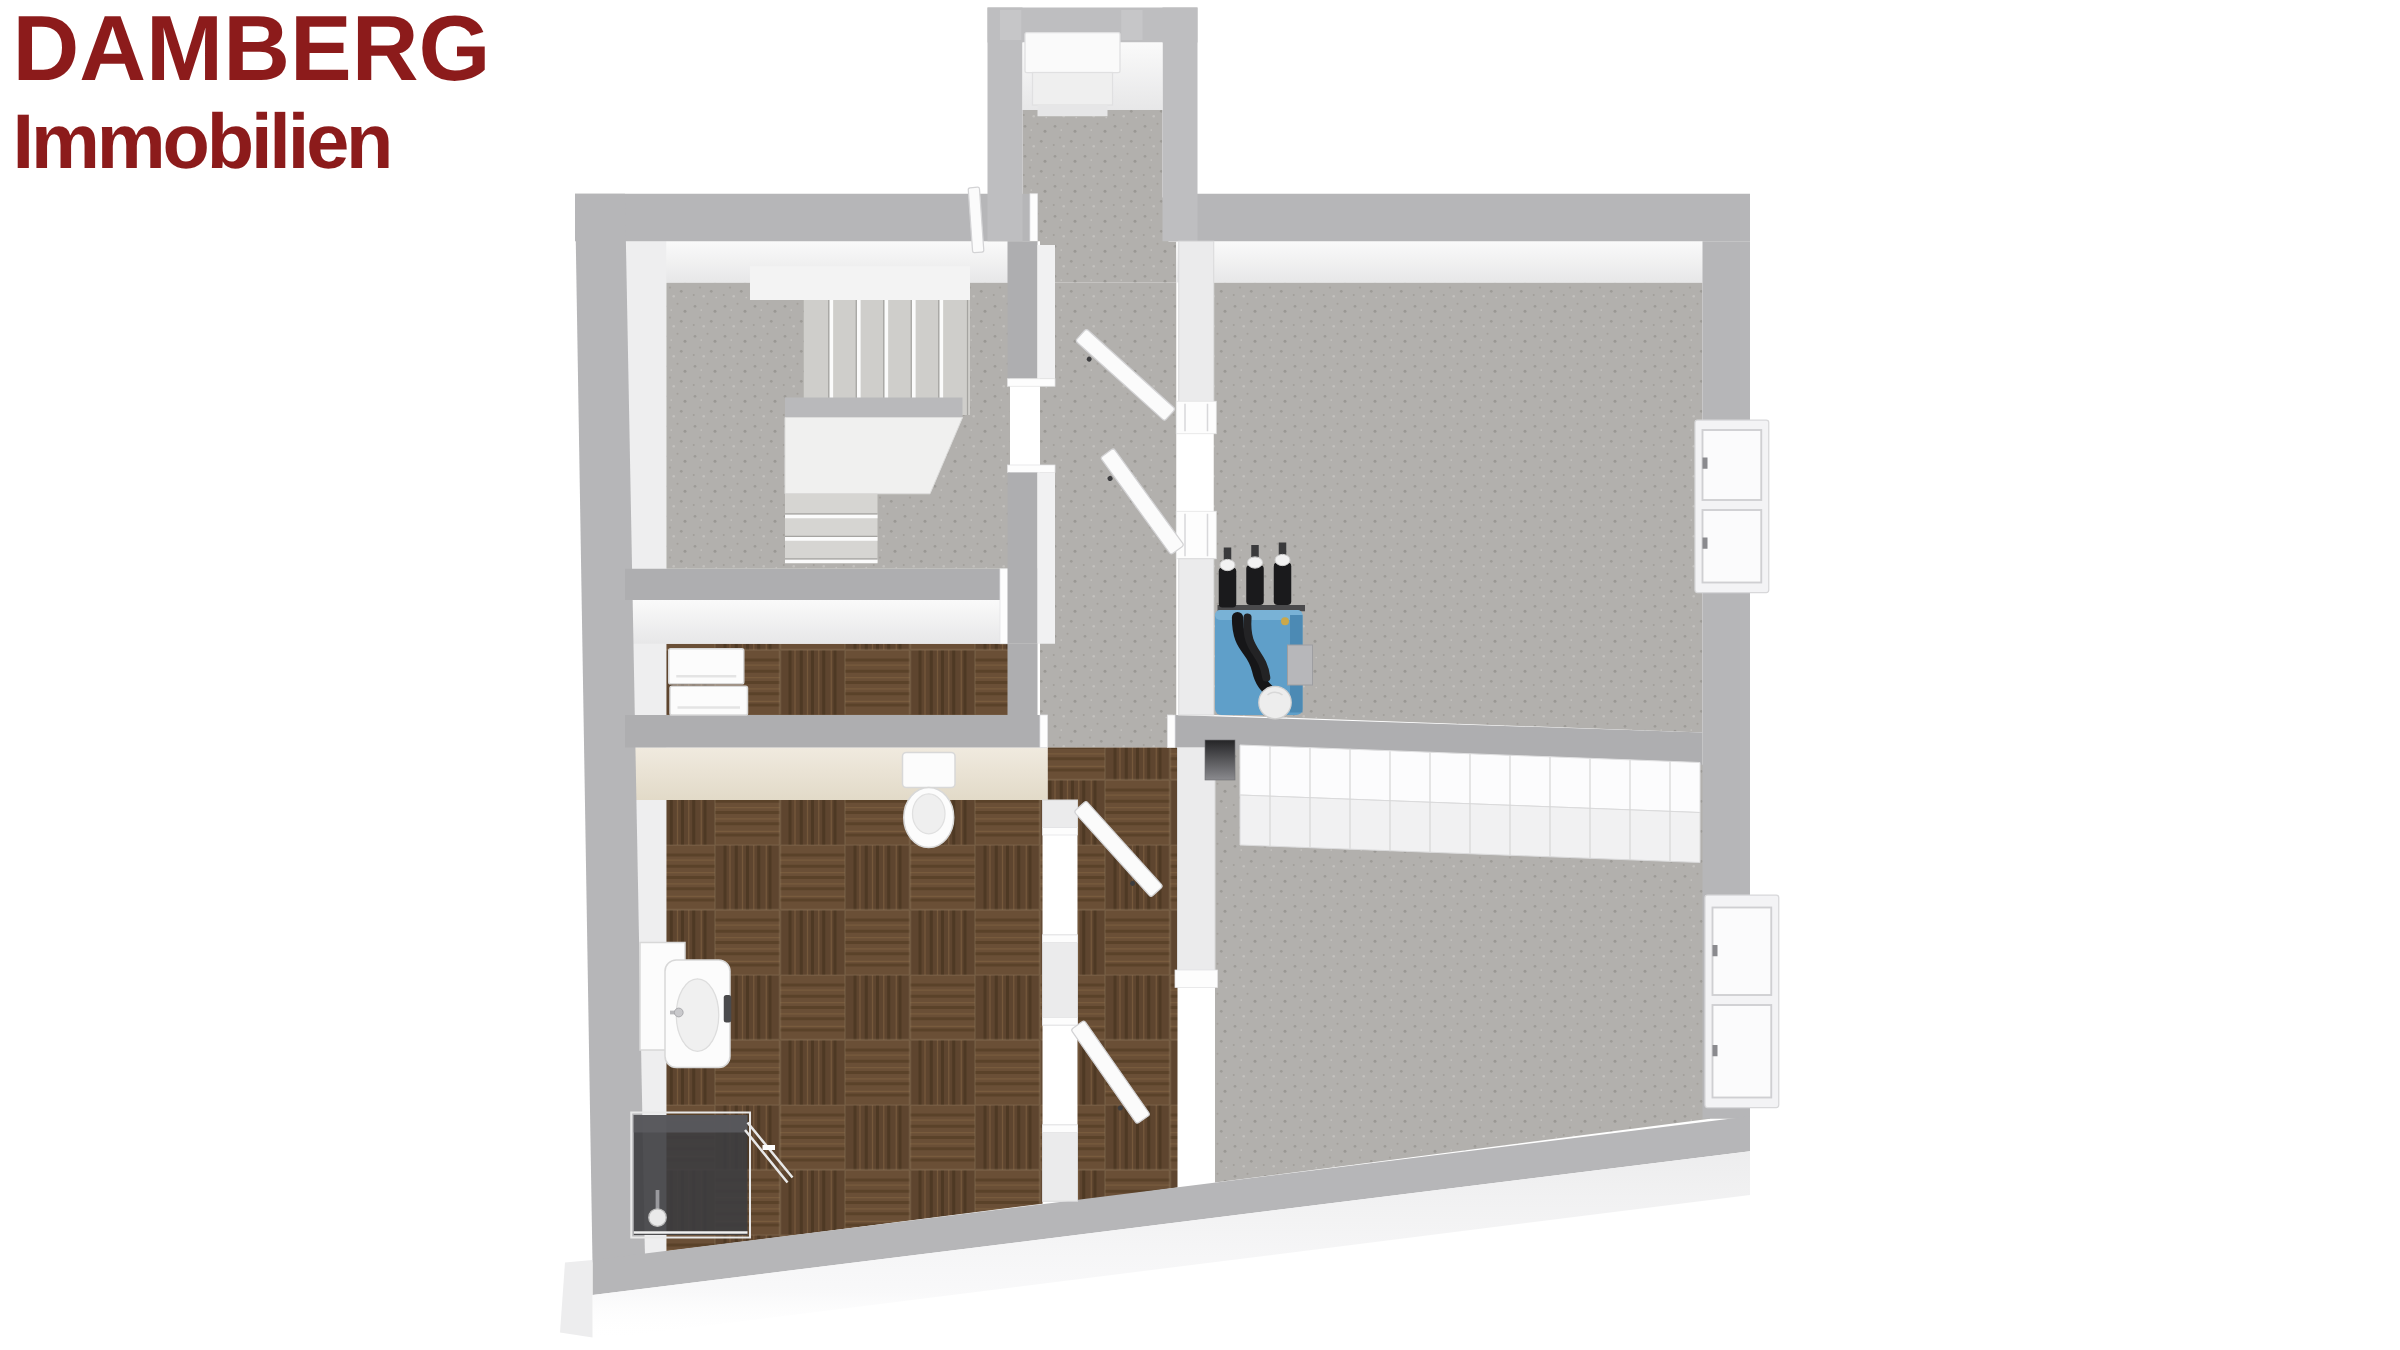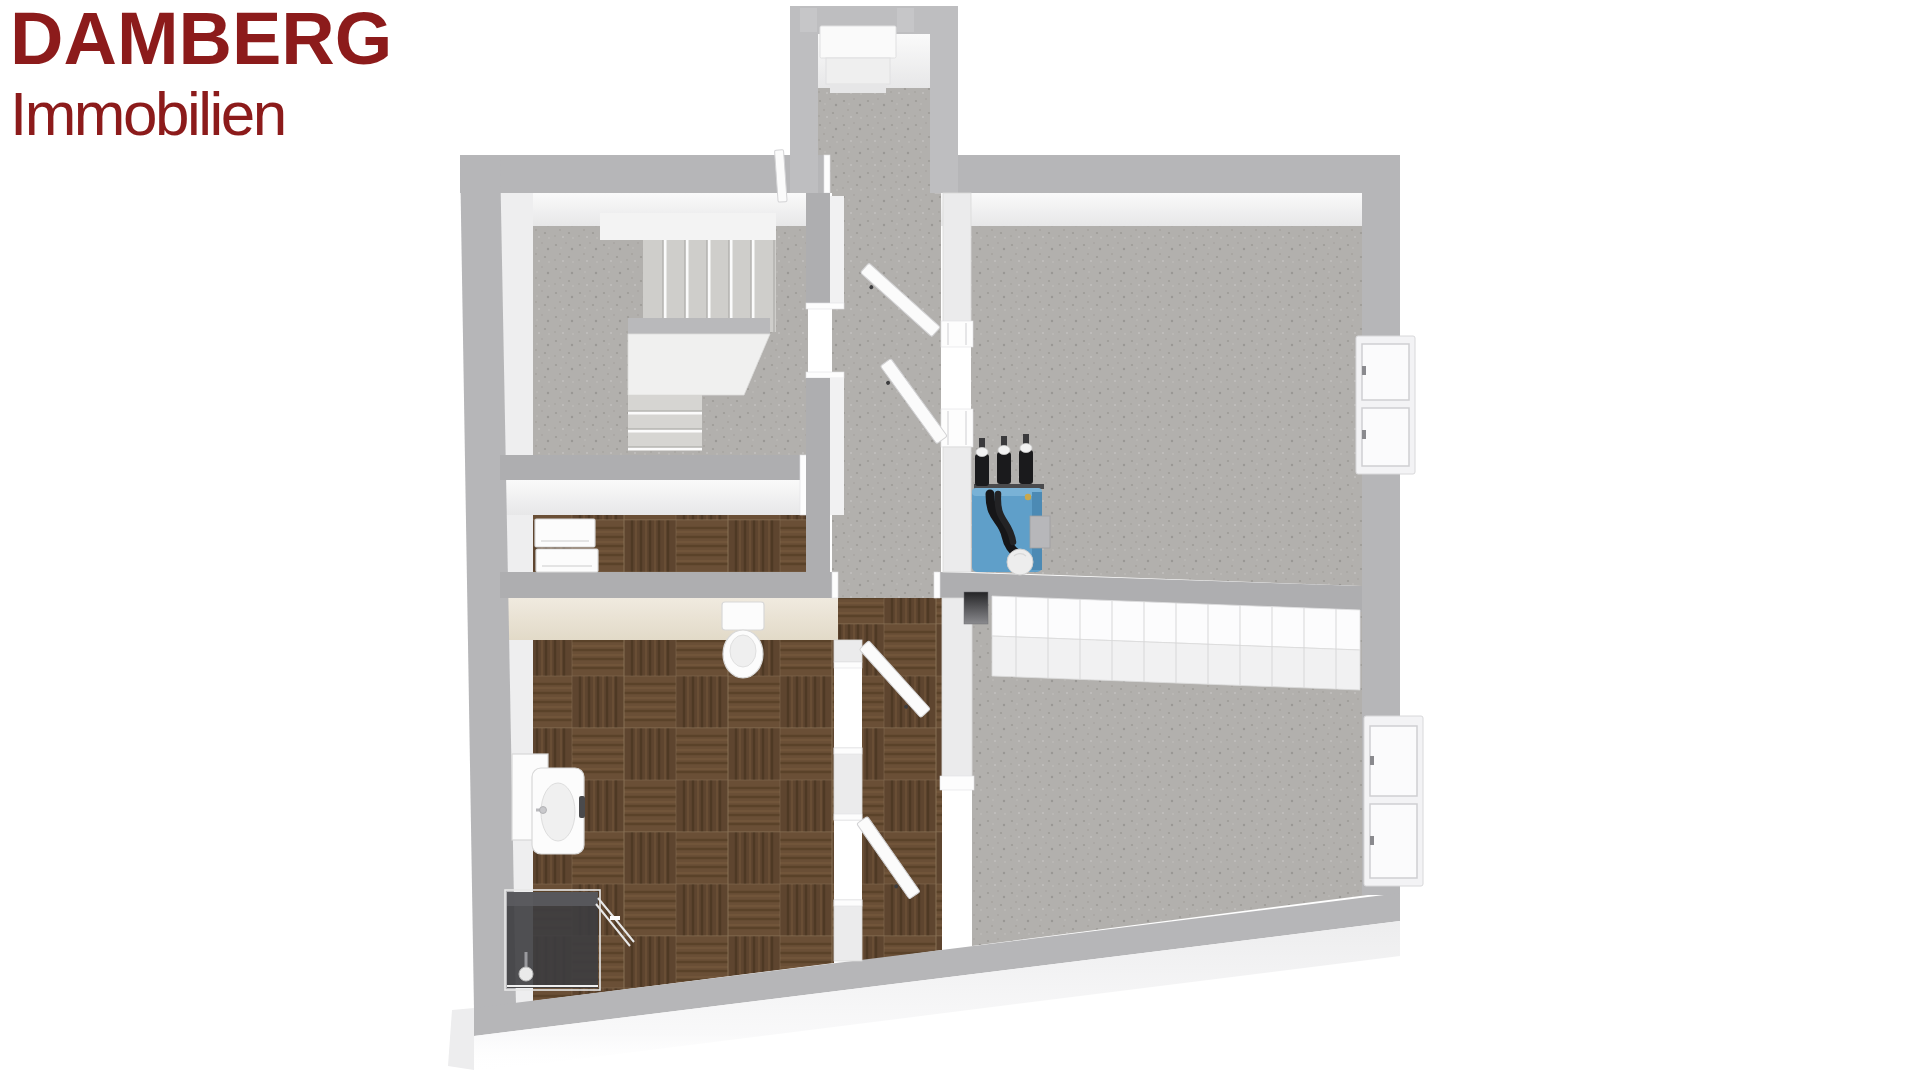--- a/index.html
+++ b/index.html
@@ -1,20 +1,20 @@
 <!DOCTYPE html>
 <html style="--page-bg: #ffffff; --logo-color: #8c1b1b; --wall-top: #b6b6b8; --wall-top-interior: #aeaeb0; --wall-top-vestibule: #bebec0; --wall-face: #f5f5f6; --wall-face-beige: #ece5d8; --floor-concrete: #b2b0ad; --floor-concrete-speckle: #9d9b97; --floor-wood-dark: #5e452f; --floor-wood-light: #6a4f36; --cabinet-white: #f1f1f2; --boiler-blue: #5f9fc9; --pipe-black: #1a1a1c; --shower-glass-dark: #3d3d40; --plinth-white: #efeff0;"><head>
 <meta charset="utf-8">
 <style>
   html,body{margin:0;padding:0;background:#fff;}
   .canvas{position:relative;width:1540px;height:1080px;background:var(--page-bg,#ffffff);overflow:hidden;
           font-family:"Liberation Sans",sans-serif;padding-left:48px;}
   .logo{position:absolute;left:10px;top:2px;color:var(--logo-color,#8c1b1b);line-height:1;}
   .logo .l1{font-size:74px;font-weight:700;letter-spacing:0px;display:block;}
-  .logo .l2{font-size:62px;font-weight:400;letter-spacing:-2.5px;display:block;margin-top:7px;}
+  .logo .l2{font-size:62px;font-weight:700;letter-spacing:-2.5px;display:block;margin-top:7px;}
   svg{position:absolute;left:0;top:0;}
   .wall{fill:var(--wall-top,#b6b6b8);}
   .wallv{fill:var(--wall-top-vestibule,#bebec0);}
   .wallint{fill:var(--wall-top-interior,#aeaeb0);}
   .cap{fill:#fdfdfd;stroke:#e2e2e3;stroke-width:0.6;}
   .facewhite{fill:#f1f1f2;}
   .wallwhite{fill:#ebebec;stroke:#d9d9da;stroke-width:0.8;}
   .leaf{fill:#fbfbfb;stroke:#d3d3d5;stroke-width:1;}
   .fix{fill:#fcfcfc;stroke:#d8d8d8;stroke-width:1.2;}
 </style>

